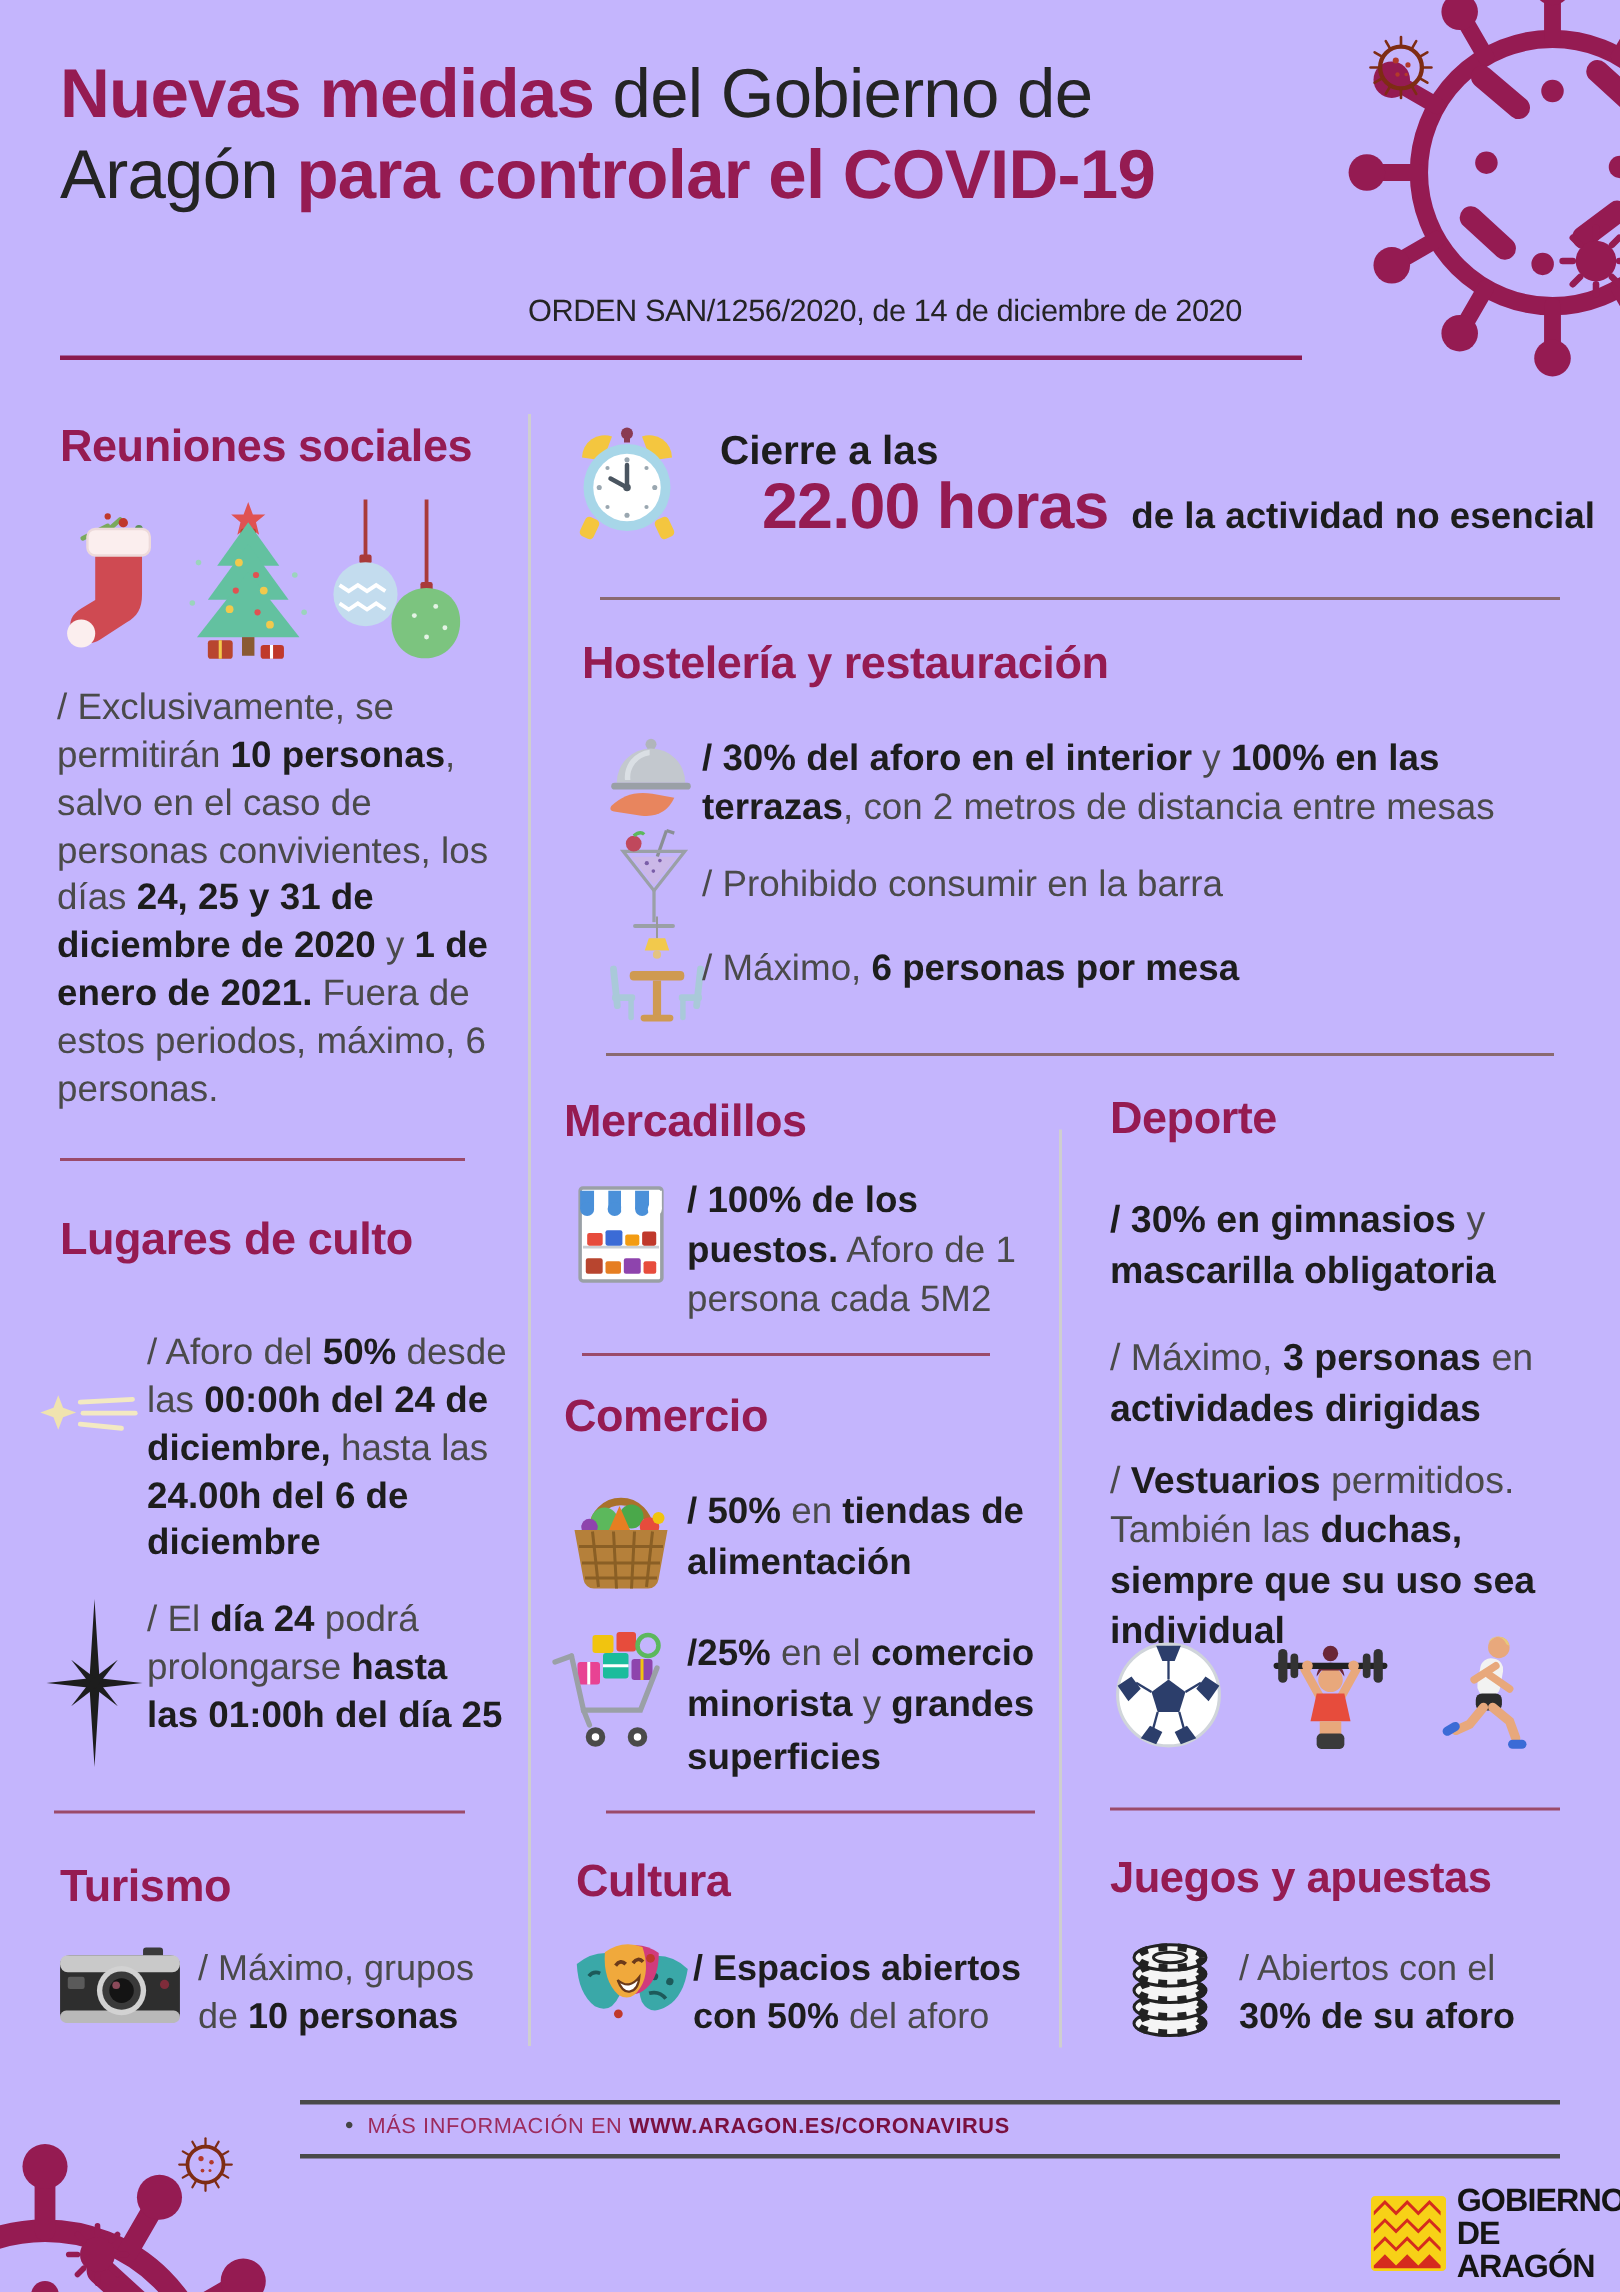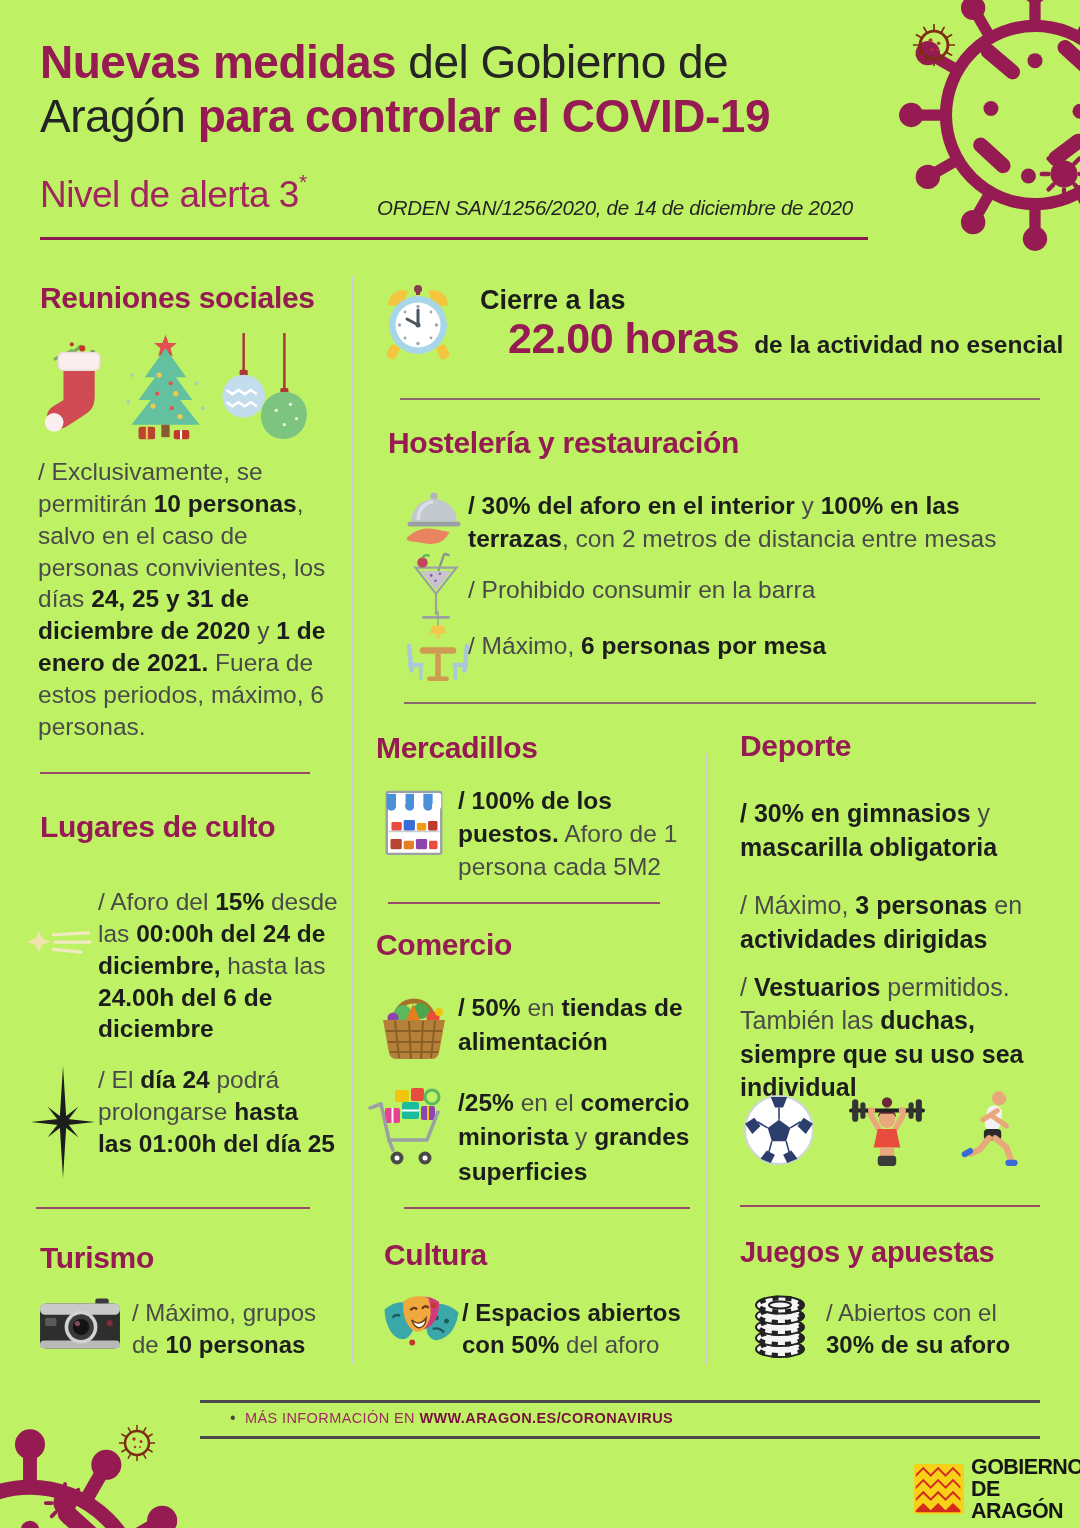--- a/index.html
+++ b/index.html
@@ -6,32 +6,32 @@
     --maroon:#951b52;
     --maroon-deep:#7a1040;
     --ink:#1d1d1d;
     --body:#4a4a4a;
     --line-soft:#9b4a6a;
     --line-warm:#8a6a70;
     --vline:#cfcfcf;
   }
   *{margin:0;padding:0;box-sizing:border-box;}
   body{background:#e9e9e9;font-family:"Liberation Sans","DejaVu Sans",sans-serif;}
-  #page{position:relative;width:1080px;height:1528px;background:#bef264;overflow:hidden;margin:0 auto;}
+  #page{position:relative;width:1080px;height:1528px;background:#c4b5fd;overflow:hidden;margin:0 auto;}
 
   .abs{position:absolute;}
   .hline{position:absolute;height:2px;background:var(--line-soft);}
   .vline{position:absolute;width:2px;background:var(--vline);}
 
   
   .title{left:40px;top:36px;width:840px;font-size:46px;line-height:1.17;font-weight:normal;color:#242424;letter-spacing:-0.5px;}
   .title .b{font-weight:bold;color:var(--maroon);}
   .alert{left:40px;top:170px;font-size:37px;color:#a3255f;letter-spacing:-0.5px;}
   .alert sup{font-size:21px;vertical-align:18px;}
-  .order-ref{left:377px;top:196px;font-size:20.5px;font-style:italic;color:#242424;letter-spacing:-0.3px;}
+  .order-ref{left:352px;top:196px;font-size:20.5px;color:#242424;letter-spacing:-0.3px;}
   .hdr-underline{left:40px;top:237px;width:828px;height:3px;background:#8b1b4e;position:absolute;}
 
   h2{font-size:30px;font-weight:bold;color:var(--maroon);letter-spacing:-0.3px;}
 
   .rich{color:var(--body);}
   .rich .b{font-weight:bold;color:var(--ink);}
 
   
   .reuniones-title{left:40px;top:281px;}
   .reuniones-text{left:38px;top:456px;width:296px;font-size:24.5px;line-height:1.3;}
@@ -180,21 +180,20 @@
       <use href="#virusMini"></use>
     </svg>
   <svg class="abs" style="left:112px;top:1418px;color:#7e2c14" width="50" height="50" viewBox="0 0 100 100">
       <use href="#virusOutline"></use>
     </svg>
 
   <div class="abs title">
     <div><span class="b">Nuevas medidas</span><span> del Gobierno de</span></div>
     <div><span>Aragón </span><span class="b">para controlar el COVID-19</span></div>
   </div>
-  <div class="abs alert"><span>Nivel de alerta 3</span><sup>*</sup></div>
   <div class="abs order-ref">ORDEN SAN/1256/2020, de 14 de diciembre de 2020</div>
   <div class="hdr-underline"></div>
 
   <div class="vline" style="left:352px;top:276px;height:1088px;"></div>
   <div class="vline" style="left:706px;top:753px;height:612px;"></div>
 
   <h2 class="abs reuniones-title">Reuniones sociales</h2>
 
   <svg class="abs" style="left:40px;top:336px" width="74" height="104" viewBox="0 0 70 100">
     <g stroke="#7aa95c" stroke-width="3" stroke-linecap="round">
@@ -262,21 +261,21 @@
   <h2 class="abs culto-title">Lugares de culto</h2>
 
   <svg class="abs" style="left:26px;top:922px" width="66" height="42" viewBox="0 0 72 40">
     <polygon points="14,6 17.5,15 27,18.5 17.5,22 14,31 10.5,22 1,18.5 10.5,15" fill="#f0e3af"></polygon>
     <g stroke="#f3e9c2" stroke-width="3.5" stroke-linecap="round">
         <line x1="30" y1="11" x2="68" y2="9"></line>
         <line x1="32" y1="19" x2="70" y2="19"></line>
         <line x1="30" y1="27" x2="60" y2="30"></line>
       </g>
   </svg>
-  <div class="abs rich culto-item1"><span>/ Aforo del </span><span class="b">15%</span><span>  desde las </span><span class="b">00:00h del 24 de diciembre,</span><span> hasta las </span><span class="b">24.00h del 6 de diciembre</span></div>
+  <div class="abs rich culto-item1"><span>/ Aforo del </span><span class="b">50%</span><span>  desde las </span><span class="b">00:00h del 24 de diciembre,</span><span> hasta las </span><span class="b">24.00h del 6 de diciembre</span></div>
 
   <svg class="abs" style="left:30px;top:1066px" width="66" height="112" viewBox="0 0 64 112">
     <polygon points="32,0 35.5,56 32,112 28.5,56" fill="#1d1d1d"></polygon>
     <polygon points="0,56 32,52.5 64,56 32,59.5" fill="#1d1d1d"></polygon>
     <polygon points="10,56 32,53.2 54,56 32,58.8" fill="#1d1d1d" transform="rotate(45 32 56)"></polygon>
     <polygon points="10,56 32,53.2 54,56 32,58.8" fill="#1d1d1d" transform="rotate(-45 32 56)"></polygon>
   </svg>
   <div class="abs rich culto-item2"><span>/ El </span><span class="b">día 24</span><span> podrá prolongarse </span><span class="b">hasta las 01:00h del día 25</span></div>
 
   <div class="hline" style="left:36px;top:1207px;width:274px;"></div>

